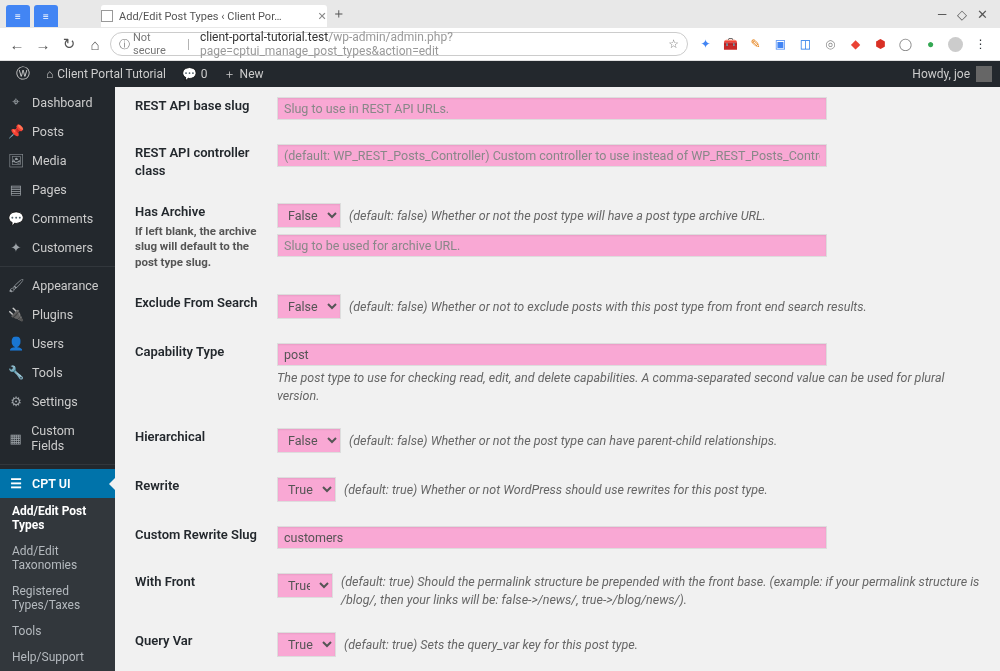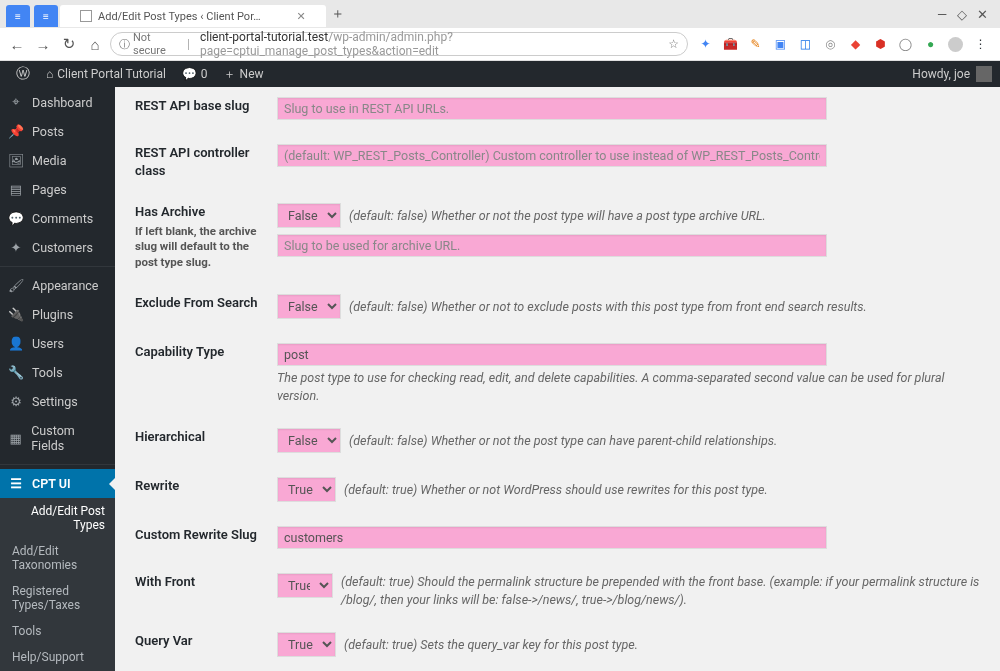--- a/index.html
+++ b/index.html
@@ -2,21 +2,21 @@
 <html><head>
 <meta charset="utf-8">
 <style>
   * { margin: 0; padding: 0; box-sizing: border-box; }
   body { font-family: -apple-system, BlinkMacSystemFont, "Segoe UI", Roboto, Oxygen-Sans, Ubuntu, Cantarell, "Helvetica Neue", sans-serif; font-size: 13px; color: #32373c; background: #f1f1f1; width: 1000px; height: 671px; overflow: hidden; }
   
   
   .browser-chrome { background: #fff; border-bottom: 1px solid #e0e0e0; }
   .tabs-bar { display: flex; align-items: center; height: 28px; background: #e8e8e8; padding: 0 4px; }
   .tab-pinned { width: 24px; height: 22px; margin: 4px 2px 0 2px; background: #4285f4; color:#fff; border-radius: 3px 3px 0 0; display:flex; align-items:center; justify-content:center; font-size:10px; }
-  .tab { display: flex; align-items: center; padding: 0 20px; height: 22px; margin-top:4px; background: #fff; border-radius: 3px 3px 0 0; font-size: 11px; color: #555; gap:6px; }
+  .tab { display: flex; align-items: center; padding: 0 0; height: 22px; margin-top:4px; background: #fff; border-radius: 3px 3px 0 0; font-size: 11px; color: #555; gap:6px;margin-left:41px; }
   .tab .favicon { width:12px; height:12px; border:1px solid #999; }
   .tab .close { font-size:11px; color:#888; margin-left:30px; }
   .new-tab { width:24px; height:22px; display:flex; align-items:center; justify-content:center; color:#555; font-size:14px; }
   .win-controls { margin-left:auto; display:flex; gap:10px; padding-right:8px; font-size:13px; color:#555; }
   
   .addr-bar { display:flex; align-items:center; height:32px; padding: 0 6px; gap:4px; }
   .addr-bar button.nav { width:22px; height:22px; border:none; background:none; color:#555; font-size:15px; cursor:pointer; }
   .url-box { flex:1; display:flex; align-items:center; height:24px; border:1px solid #ccc; border-radius:20px; padding:0 8px; font-size:12px; }
   .url-box .secure { display:flex; align-items:center; gap:3px; color:#777; font-size:11px; }
   .url-box .url { margin-left:6px; color:#333; }
@@ -36,21 +36,21 @@
   
   .wp-admin { display:flex; height:calc(671px - 28px - 32px - 26px); }
   .sidebar { width:115px; background:#23282d; color:#eee; font-size:12.5px; overflow:hidden; flex-shrink:0; }
   .menu-item { display:flex; align-items:center; gap:8px; padding:7px 8px; color:#ccc; cursor:pointer; }
   .menu-item.active { background:#0073aa; color:#fff; font-weight:600; position:relative; }
   .menu-item.active::after { content:""; position:absolute; right:-0px; top:50%; transform:translateY(-50%); border:6px solid transparent; border-right-color:#f1f1f1; }
   .menu-ico { width:16px; text-align:center; font-size:13px; color:#9ca2a7; }
   .menu-item.active .menu-ico { color:#fff; }
   .submenu { background:#32373c; }
   .submenu .sub { padding:6px 10px 6px 12px; font-size:12px; color:#b4b9be; cursor:pointer; }
-  .submenu .sub.current { color:#fff; font-weight:400;text-align:right; }
+  .submenu .sub.current { color:#fff; font-weight:700; }
   
   .content { flex:1; background:#f1f1f1; padding:0 20px 20px 20px; overflow:auto; }
   .form-row { display:flex; margin-bottom:24px; }
   .form-row:first-child { margin-top:10px;justify-content:center; }
   .row-label { width:142px; flex-shrink:0; font-size:13px; color:#23282d; font-weight:600; padding-right:10px; line-height:1.35; }
   .row-label .sub { font-weight:700; font-size:11.5px; color:#555; display:block; margin-top:3px; }
   .row-field { flex:1; }
   .finput, .fselect { border:1px solid #ddd; box-shadow: inset 0 1px 2px rgba(0,0,0,.07); background:#f9a8d4; font-size:12.5px; color:#555; padding:3px 6px; font-family:inherit; }
   .finput { width:550px; }
   .finput::placeholder { color:#888; }

